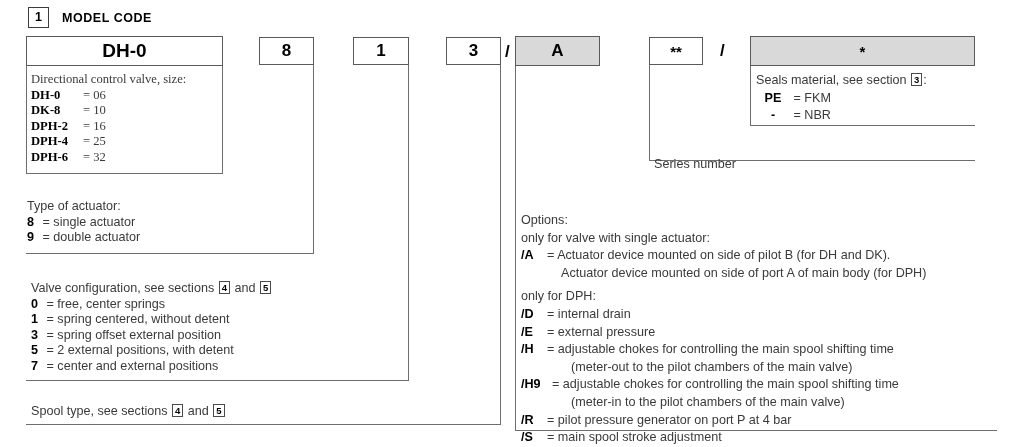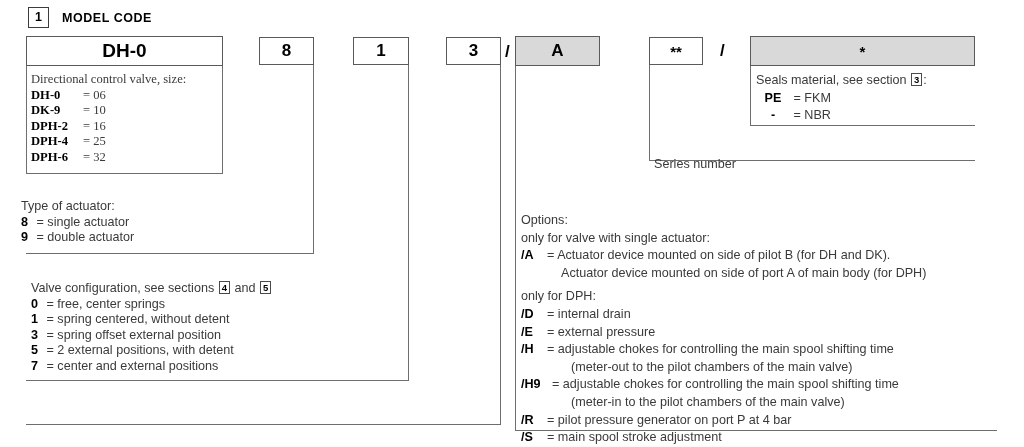--- a/index.html
+++ b/index.html
@@ -110,38 +110,38 @@
   <div class="vline" style="left:750px;top:66px;height:59px;"></div>
   <div class="hline" style="left:750px;top:125px;width:225px;"></div>
 
   <div class="blk" style="left:31px;top:72px;font-family:Liberation Serif, serif;">
     <span class="row">Directional control valve, size:</span>
     <span class="row">
       <span class="k" style="width:52px">DH-0</span><span>=</span>
       <span>06</span>
     </span>
     <span class="row">
-      <span class="k" style="width:52px">DK-9</span><span>=</span>
+      <span class="k" style="width:52px">DK-8</span><span>=</span>
       <span>10</span>
     </span>
     <span class="row">
       <span class="k" style="width:52px">DPH-2</span><span>=</span>
       <span>16</span>
     </span>
     <span class="row">
       <span class="k" style="width:52px">DPH-4</span><span>=</span>
       <span>25</span>
     </span>
     <span class="row">
       <span class="k" style="width:52px">DPH-6</span><span>=</span>
       <span>32</span>
     </span>
   </div>
 
-  <div class="blk" style="left:21px;top:199px;">
+  <div class="blk" style="left:27px;top:199px;">
     <span class="row">Type of actuator:</span>
     <span class="row">
       <span class="k" style="width:12px">8</span>
       <span>=</span>
       <span>single actuator</span>
     </span>
     <span class="row">
       <span class="k" style="width:12px">9</span>
       <span>=</span>
       <span>double actuator</span>
@@ -175,20 +175,28 @@
       <span>=</span>
       <span>2 external positions, with detent</span>
     </span>
     <span class="row">
       <span class="k" style="width:12px">7</span>
       <span>=</span>
       <span>center and external positions</span>
     </span>
   </div>
 
+  <div class="blk" style="left:31px;top:404px;">
+    <span class="row">
+      <span>Spool type, see sections</span>
+      <span class="secbox">4</span>
+      <span>and</span>
+      <span class="secbox">5</span>
+    </span>
+  </div>
 
   <div class="blk" style="left:521px;top:184px;line-height:17.6px;margin-top:28px;">
     <span class="row">Options:</span>
     <span class="row">only for valve with single actuator:</span>
     <span class="row">
       <span class="k" style="width:26px">/A</span><span>=</span>
       <span>Actuator device mounted on side of pilot B (for DH and DK).</span>
     </span>
     <span class="row">
       <span class="ind" style="width:40px"></span><span>Actuator device mounted on side of port A of main body (for DPH)</span>

